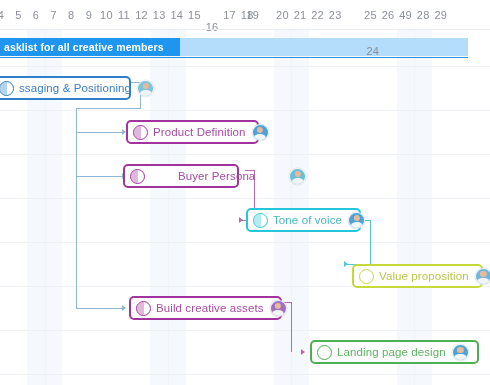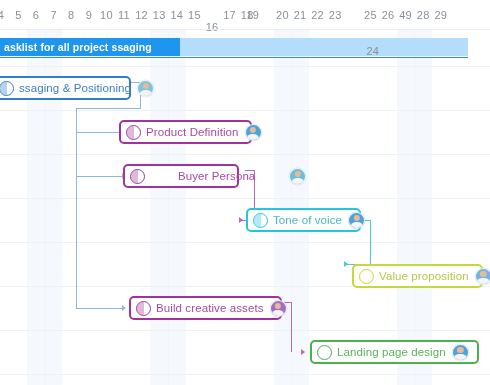--- a/index.html
+++ b/index.html
@@ -211,21 +211,21 @@
       <div class="date-cell" style="left: 379.2px; width: 17.6px;">26</div>
       <div class="date-cell" style="left: 396.8px; width: 17.6px;">49</div>
       <div class="date-cell" style="left: 414.4px; width: 17.6px;">28</div>
       <div class="date-cell" style="left: 432px; width: 17.6px;">29</div>
     </div>
   <div class="header-rule"></div>
 
   <div class="summary-row" id="summary-row" style="top: 38px; width: 490px;">
     <div class="summary-track" id="summary-track" style="left: 0px; width: 468px;"></div>
     <div class="summary-fill" id="summary-fill" style="width: 180px;">
-      <span class="summary-label">asklist for all project ssaging</span>
+      <span class="summary-label">asklist for all creative members</span>
     </div>
   </div>
   <div class="summary-underline" id="summary-underline" style="top: 57px; width: 468px;"></div>
 
   <div id="connectors">
       <div class="conn" style="left: 131px; top: 82px; width: 10px; height: 1.4px; background: rgb(143, 184, 216);"></div>
       <div class="conn" style="left: 140px; top: 82px; width: 1.4px; height: 26px; background: rgb(143, 184, 216);"></div>
       <div class="conn" style="left: 76px; top: 108px; width: 65px; height: 1.4px; background: rgb(143, 184, 216);"></div>
       <div class="conn" style="left: 76px; top: 108px; width: 1.4px; height: 24px; background: rgb(143, 184, 216);"></div>
       <div class="conn" style="left: 76px; top: 132px; width: 46px; height: 1.4px; background: rgb(143, 184, 216);"></div>
@@ -249,21 +249,21 @@
       <div class="conn" style="left: 300px; top: 352px; height: 1.4px; background: rgb(185, 104, 180);"></div>
       <div class="arrow" style="left: 301px; top: 348.8px; border-left-color: rgb(185, 104, 180);"></div>
     </div>
 
   <div id="tasks">
       <div class="task-bar" style="left: -8px; width: 139px; top: 76px; border-color: rgb(47, 127, 201);">
         <span class="task-progress-icon pct50" style="color: rgb(47, 127, 201);"></span>
         <span class="task-label" style="color: rgb(59, 127, 196);">ssaging &amp; Positioning</span>
         <span class="avatar av-blue"></span>
       </div>
-      <div class="task-bar" style="left: 119px; width: 133px; top: 120px; border-color: rgb(163, 51, 156);">
+      <div class="task-bar" style="left: 126px; width: 133px; top: 120px; border-color: rgb(163, 51, 156);">
         <span class="task-progress-icon pct50" style="color: rgb(163, 51, 156);"></span>
         <span class="task-label" style="color: rgb(168, 74, 166);">Product Definition</span>
         <span class="avatar av-sky"></span>
       </div>
       <div class="task-bar" style="left: 123px; width: 116px; top: 164px; border-color: rgb(163, 51, 156); gap: 28px;">
         <span class="task-progress-icon pct50" style="color: rgb(163, 51, 156);"></span>
         <span class="task-label" style="color: rgb(168, 74, 166);">Buyer Persona</span>
         <span class="avatar av-teal"></span>
       </div>
       <div class="task-bar" style="left: 246px; width: 115px; top: 208px; border-color: rgb(38, 198, 218);">

